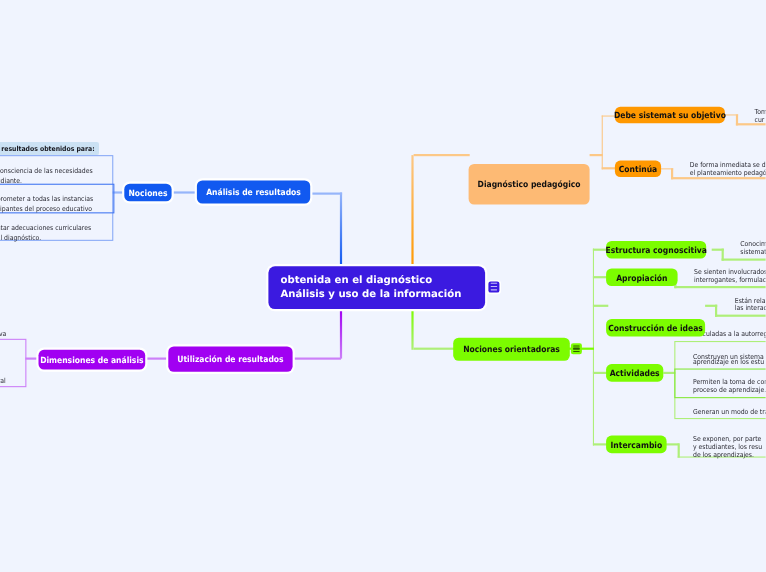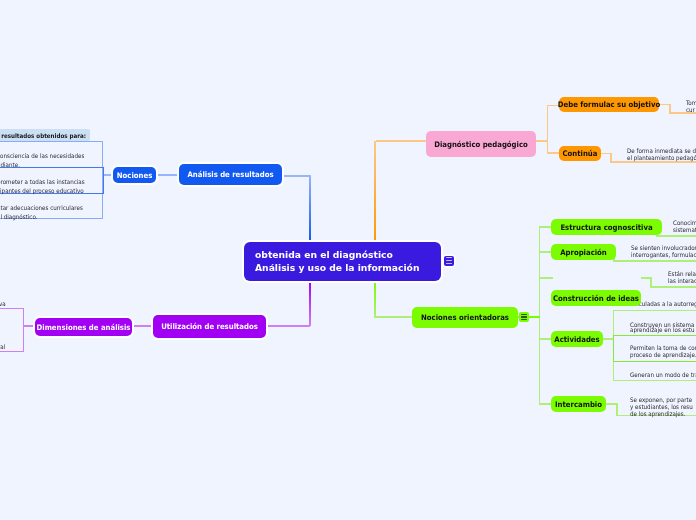--- a/index.html
+++ b/index.html
@@ -59,28 +59,28 @@
   </div>
   <div class="icon" style="left:444px;top:255.5px;width:10px;height:10px;background:#3b1ae0;border-radius:2px;">
     <i style="width:5.6px;height:1.3px;background:#c4bcf6;margin:.7px 0;"></i>
     <i style="width:5.6px;height:1.3px;background:#c4bcf6;margin:.7px 0;"></i>
     <i style="width:5.6px;height:1.3px;background:#c4bcf6;margin:.7px 0;"></i>
   </div>
 
   <div class="seg" style="left:374px;top:141px;width:2px;height:101px;background:linear-gradient(#fcc887,#ff9800);"></div>
   <div class="seg" style="left:376px;top:140.4px;width:51px;height:1.6px;background:#fcc887;"></div>
 
-  <div class="node" style="left:426px;top:131px;width:110px;height:26px;background:#f9a8d4;color:#111;">Diagnóstico pedagógico</div>
+  <div class="node" style="left:426px;top:149px;width:110px;height:37px;background:#fdba74;color:#111;">Diagnóstico pedagógico</div>
 
   <div class="seg" style="left:536px;top:140.4px;width:12px;height:1.6px;background:#fcc887;"></div>
   <div class="seg" style="left:546.6px;top:104.6px;width:1.6px;height:49px;background:#fcc887;"></div>
   <div class="seg" style="left:546.6px;top:104.6px;width:14px;height:1.6px;background:#fcc887;"></div>
   <div class="seg" style="left:546.6px;top:152px;width:14px;height:1.6px;background:#fcc887;"></div>
 
-  <div class="node" style="left:559px;top:97px;width:100px;height:15px;background:#ff9800;color:#111;">Debe formulac su objetivo</div>
+  <div class="node" style="left:559px;top:97px;width:100px;height:15px;background:#ff9800;color:#111;">Debe sistemat su objetivo</div>
   <div class="node" style="left:559px;top:146px;width:42px;height:15px;background:#ff9800;color:#111;">Continúa</div>
 
   <div class="seg" style="left:659px;top:103.9px;width:12px;height:1.6px;background:#fcc887;"></div>
   <div class="seg" style="left:669.4px;top:103.9px;width:1.6px;height:10px;background:#fcc887;"></div>
   <div class="seg" style="left:669.4px;top:112.3px;width:40px;height:1.6px;background:#fcc887;"></div>
 
   <div class="note" style="left:686px;top:97.5px;">Tom</div>
   <div class="note" style="left:686px;top:105px;">cur</div>
 
   <div class="seg" style="left:601px;top:152.9px;width:11px;height:1.6px;background:#fcc887;"></div>
@@ -119,21 +119,21 @@
 
   <div class="seg" style="left:528px;top:316.4px;width:12px;height:1.6px;background:#7cfc00;z-index:5;"></div>
   <div class="seg" style="left:538.6px;top:226px;width:1.6px;height:179px;background:#aeef79;"></div>
 
   <div class="seg" style="left:538.6px;top:226px;width:14px;height:1.6px;background:#aeef79;"></div>
   <div class="seg" style="left:538.6px;top:251px;width:14px;height:1.6px;background:#aeef79;"></div>
   <div class="seg" style="left:538.6px;top:277px;width:14px;height:1.6px;background:#aeef79;"></div>
   <div class="seg" style="left:538.6px;top:338px;width:14px;height:1.6px;background:#aeef79;"></div>
   <div class="seg" style="left:538.6px;top:403.4px;width:14px;height:1.6px;background:#aeef79;"></div>
 
-  <div class="node" style="left:551px;top:219px;width:111px;height:16px;background:#7cfc00;color:#111;">Estructura cognoscitiva</div>
+  <div class="node" style="left:551px;top:219px;width:91px;height:16px;background:#7cfc00;color:#111;">Estructura cognoscitiva</div>
   <div class="node" style="left:551px;top:244px;width:65px;height:16px;background:#7cfc00;color:#111;">Apropiación</div>
   <div class="node" style="left:551px;top:270px;width:90px;height:16px;background:#7cfc00;color:#111;margin-top:20px;">Construcción de ideas</div>
   <div class="node" style="left:551px;top:331px;width:52px;height:16px;background:#7cfc00;color:#111;">Actividades</div>
   <div class="node" style="left:551px;top:396px;width:55px;height:16px;background:#7cfc00;color:#111;text-align:right;">Intercambio</div>
 
   <div class="seg" style="left:647px;top:226px;width:11px;height:1.6px;background:#aeef79;"></div>
   <div class="seg" style="left:656.4px;top:226px;width:1.6px;height:11px;background:#aeef79;"></div>
   <div class="seg" style="left:656.4px;top:235px;width:45px;height:1.6px;background:#aeef79;"></div>
   <div class="note" style="left:673px;top:217.8px;">Conocim</div>
   <div class="note" style="left:673px;top:225.3px;">sistemat</div>

